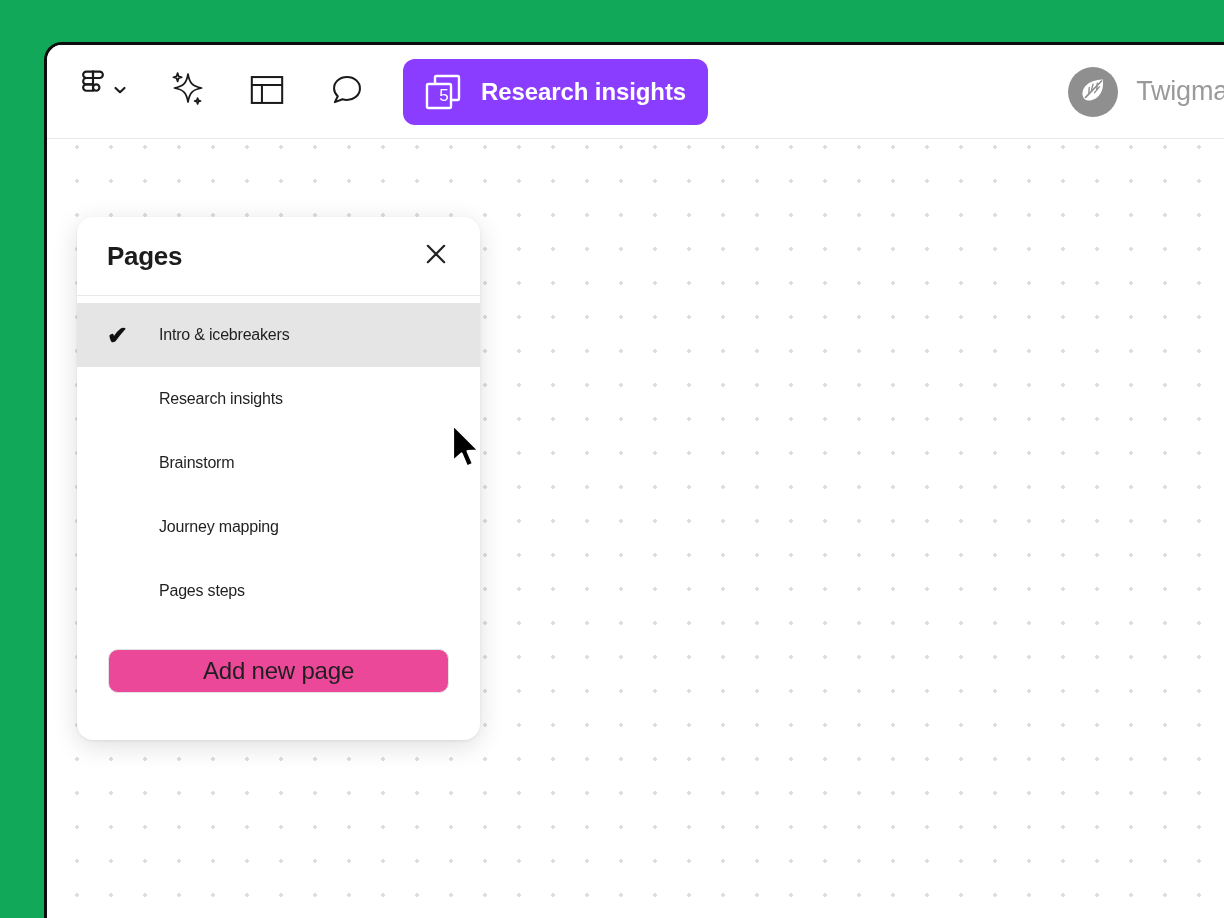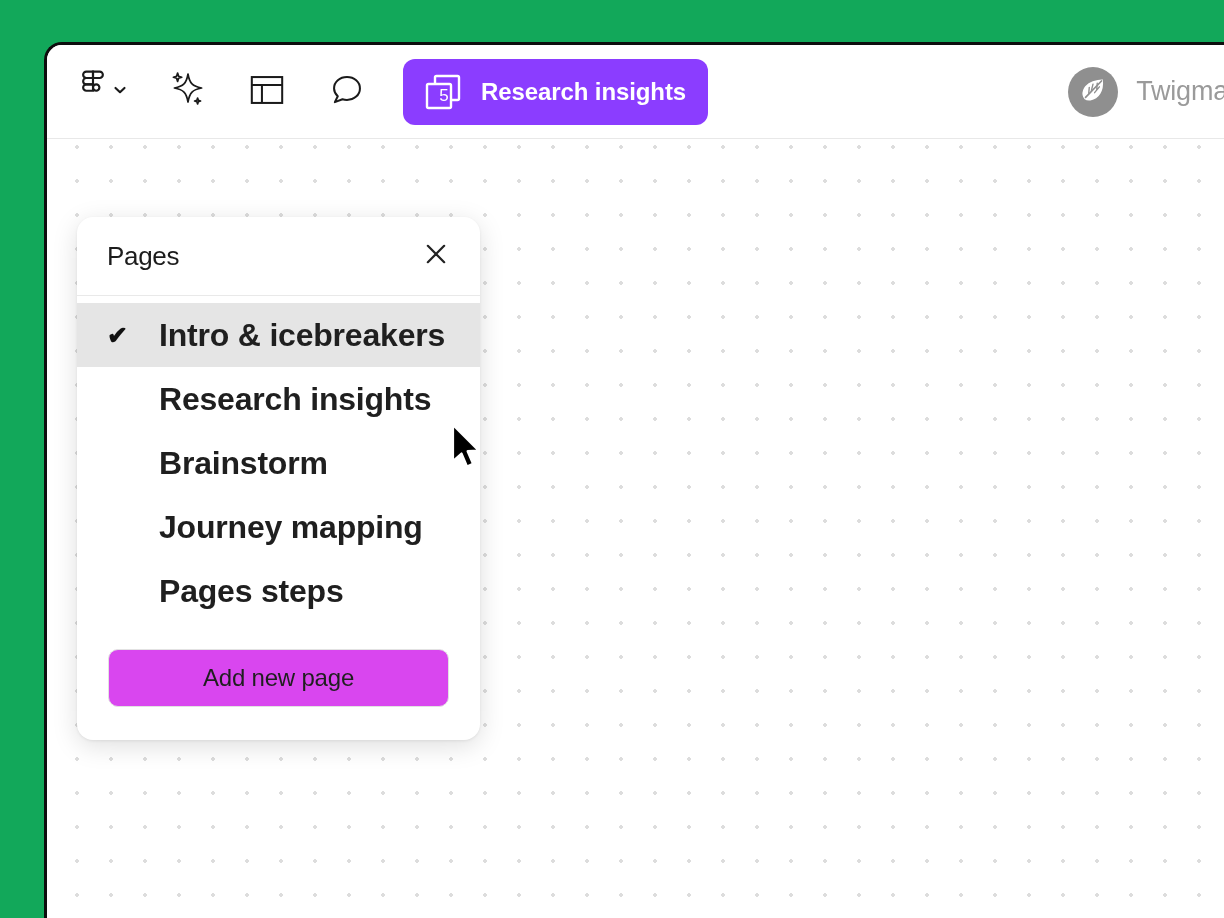--- a/index.html
+++ b/index.html
@@ -99,21 +99,21 @@
     display:flex; flex-direction:column;
     z-index:10;
   }
   #panel-header{
     height:78px;
     display:flex; align-items:center;
     padding:0 24px 0 30px;
     flex:none;
   }
   #panel-title{
-    font-size:26px; font-weight:400; color:#1c1c1c;
+    font-size:26px; font-weight:700; color:#1c1c1c;
     letter-spacing:-0.3px;
   }
   #close-btn{
     margin-left:auto;
     width:40px; height:40px;
     display:flex; align-items:center; justify-content:center;
     cursor:pointer; border-radius:6px;
   }
   #panel-divider{
     height:1px; background:#e9e9e9; flex:none;
@@ -129,32 +129,31 @@
     cursor:pointer;
     position:relative;
   }
   .page-row.selected{ background:#e5e5e5; }
   .page-check{
     width:34px; flex:none;
     font-size:25px; color:#111111; font-weight:700;
     line-height:1;
   }
   .page-label{
-    font-size:32px; color:#1f1f1f; letter-spacing:-0.2px;
+    font-size:16px; color:#1f1f1f; letter-spacing:-0.2px;
     margin-left:18px;
-    font-weight:bold;
   }
   #add-page-wrap{
     padding:26px 31px 0 31px;
   }
   #add-new-page{
-    width:100%; height:58px;
+    width:100%; height:44px;
     border:1px solid #e2e2e2;
     border-radius:10px;
-    background:#d946ef;
+    background:#ec4899;
     display:flex; align-items:center; justify-content:center;
     font-size:24px; color:#1f1f1f; letter-spacing:-0.2px;
     cursor:pointer;
   }
 
   
   #mouse-cursor{
     position:absolute;
     left:403px; top:284px;
     width:36px; height:52px;

